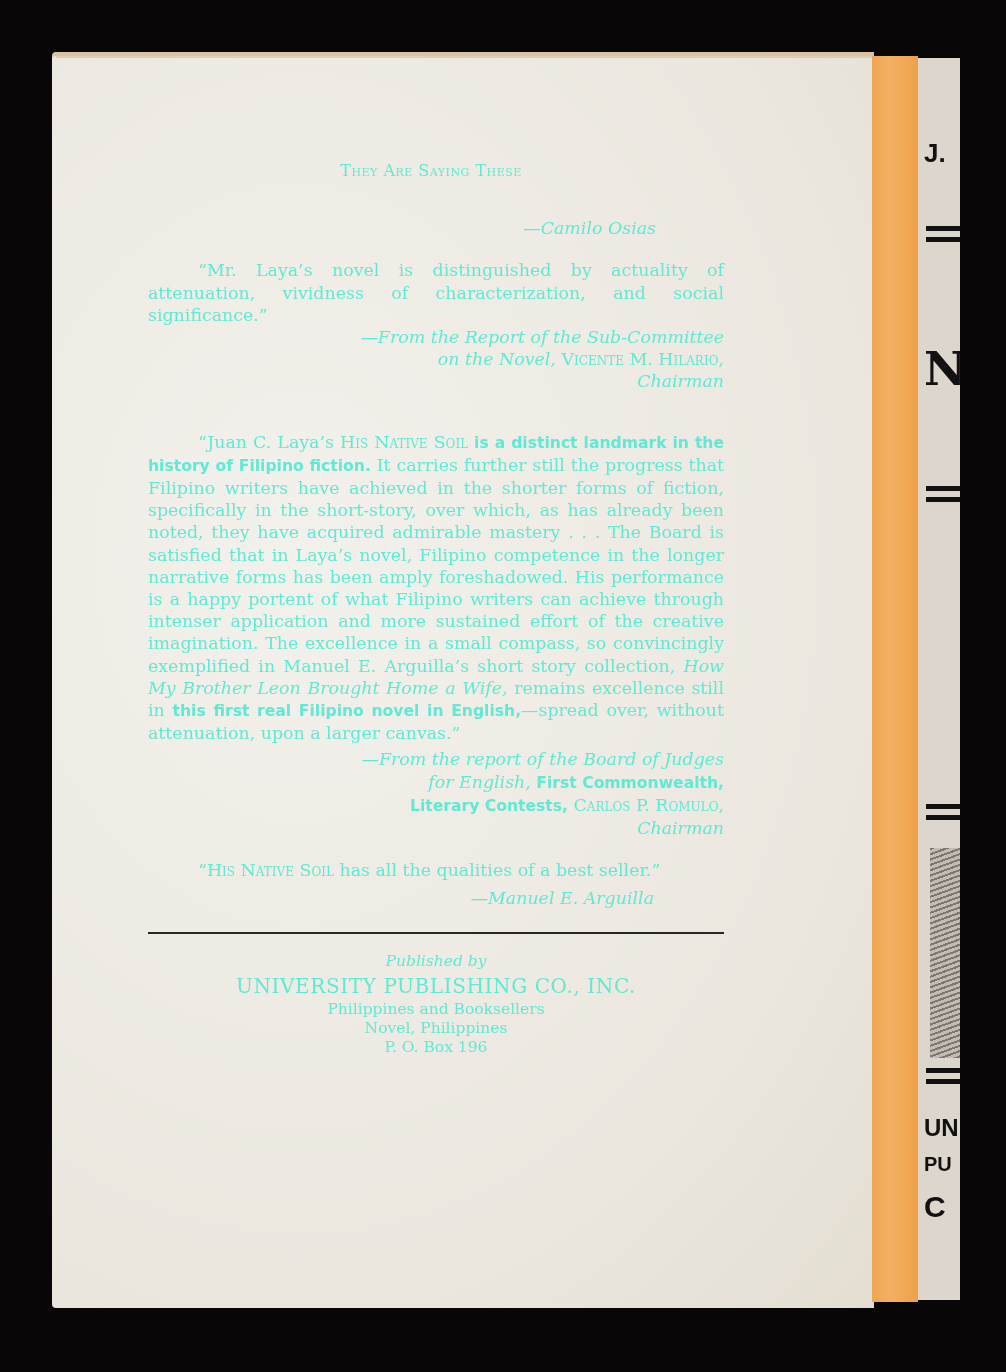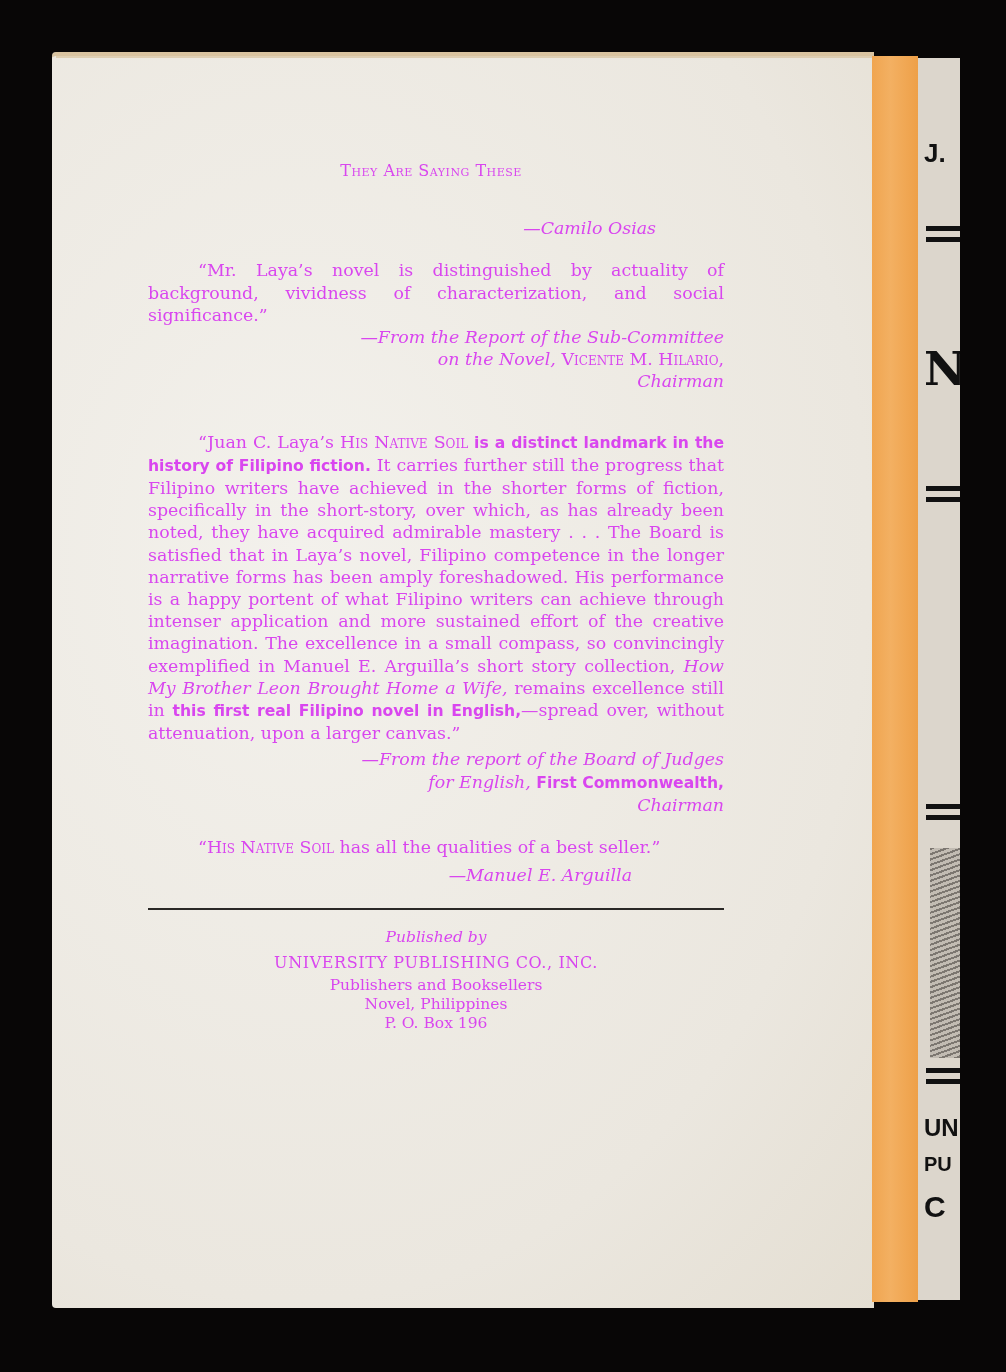--- a/index.html
+++ b/index.html
@@ -15,35 +15,35 @@
         background:linear-gradient(90deg,#f0a550 0%,#f3b062 40%,#eea048 100%);}
   .spine{position:absolute;left:866px;top:6px;width:42px;height:1242px;
          background:#dcd6cc;overflow:hidden;}
   .spine-letters{position:absolute;left:6px;font-family:"Liberation Sans","DejaVu Sans",sans-serif;
          font-weight:bold;color:#111;line-height:1;white-space:nowrap;}
   .rule2{position:absolute;left:8px;width:40px;height:16px;
          border-top:5px solid #111;border-bottom:5px solid #111;box-sizing:border-box;}
   .vignette{position:absolute;left:12px;top:1060px;width:30px;height:200px;
             background:repeating-linear-gradient(160deg,#6b6660 0 2px,#bdb7ae 2px 5px);opacity:.85;}
 
-  .content{position:absolute;left:148px;top:160px;width:576px;color:#d946ef;font-size:17.4px;line-height:22.2px;}
+  .content{position:absolute;left:148px;top:160px;width:576px;color:#5eead4;font-size:17.4px;line-height:22.2px;}
   .heading{text-align:center;font-size:16px;letter-spacing:.5px;margin-left:-10px;margin-bottom:35px;}
   .sc{font-variant:small-caps;}
   p.q{margin:0;text-align:justify;text-indent:50px;}
   .attr{text-align:right;font-style:italic;margin-top:0;}
   .attr2{margin-left:138px;text-align:right;font-style:italic;}
   .attr2 .indent{display:block;padding-left:44px;}
   .b{font-weight:bold;font-style:normal;font-family:"DejaVu Sans","Liberation Sans",sans-serif;font-size:15.6px;}
   .norm{font-style:normal;}
   .gap{height:20px;}
   .gap2{height:38px;}
   .rule{height:0;border-top:2px solid #2a2826;margin:22px 0 18px 0;}
   .pub{text-align:center;font-size:15.5px;line-height:19px;}
   .pub .by{font-style:italic;margin-bottom:6px;}
-  .pub .co{font-size:16px;letter-spacing:.6px;margin-bottom:4px;}
+  .pub .co{font-size:20px;letter-spacing:.6px;margin-bottom:4px;}
 </style>
 </head>
 <body>
 
 <div class="book">
   <div class="cover">
     <div class="cover-topedge"></div>
   </div>
   <div class="flap"></div>
   <div class="spine">
@@ -63,48 +63,49 @@
 <div class="content">
   <div class="heading sc">They Are Saying These</div>
 
   <div>
     <div class="attr" style="margin-right:68px;">—Camilo Osias</div>
   </div>
 
   <div class="gap"></div>
 
   <div>
-    <p class="q">“Mr. Laya’s novel is distinguished by actuality of background, vividness of characterization, and social significance.”</p>
+    <p class="q">“Mr. Laya’s novel is distinguished by actuality of attenuation, vividness of characterization, and social significance.”</p>
     <div class="attr2">
       <span>—From the Report of the Sub-Committee</span>
       <span class="indent"><span>on the Novel,</span> <span class="norm sc">Vicente M. Hilario,</span></span>
       <span class="indent">Chairman</span>
     </div>
   </div>
 
   <div class="gap2"></div>
 
   <div>
     <p class="q"><span>“Juan C. Laya’s </span><span class="sc">His Native Soil</span><span class="b"> is a distinct landmark in the history of Filipino fiction.</span><span> It carries further still the progress that Filipino writers have achieved in the shorter forms of fiction, specifically in the short-story, over which, as has already been noted, they have acquired admirable mastery . . .  The Board is satisfied that in Laya’s novel, Filipino competence in the longer narrative forms has been amply foreshadowed. His performance is a happy portent of what Filipino writers can achieve through intenser application and more sustained effort of the creative imagination. The excellence in a small compass, so convincingly exemplified in Manuel E. Arguilla’s short story collection, </span><i>How My Brother Leon Brought Home a Wife,</i><span> remains excellence still in </span><span class="b">this first real Filipino novel in English,</span><span>—spread over, without attenuation, upon a larger canvas.”</span></p>
     <div class="attr2" style="margin-top:4px;">
       <span>—From the report of the Board of Judges</span>
       <span class="indent"><span>for English,</span> <span class="b">First Commonwealth,</span></span>
+      <span class="indent"><span class="b">Literary Contests,</span> <span class="norm sc">Carlos P. Romulo,</span></span>
       <span class="indent">Chairman</span>
     </div>
   </div>
 
   <div class="gap"></div>
 
   <div>
     <p class="q"><span>“</span><span class="sc">His Native Soil</span><span> has all the qualities of a best seller.”</span></p>
-    <div class="attr" style="margin-right:92px;margin-top:6px;">—Manuel E. Arguilla</div>
+    <div class="attr" style="margin-right:70px;margin-top:6px;">—Manuel E. Arguilla</div>
   </div>
 
   <div class="rule"></div>
 
   <div class="pub">
     <div class="by">Published by</div>
     <div class="co">UNIVERSITY PUBLISHING CO., INC.</div>
-    <div>Publishers and Booksellers</div>
+    <div>Philippines and Booksellers</div>
     <div>Novel, Philippines</div>
     <div>P. O. Box 196</div>
   </div>
 </div>
 
 </body></html>

